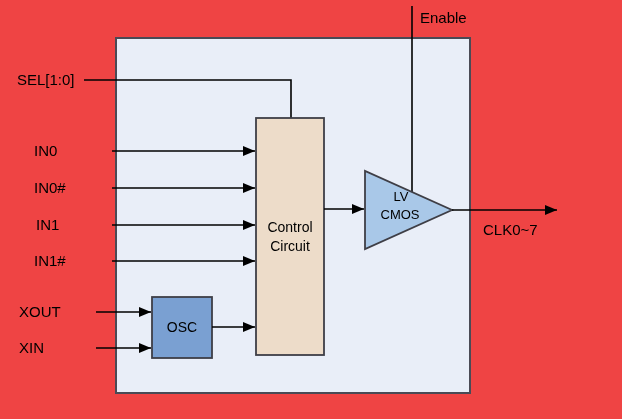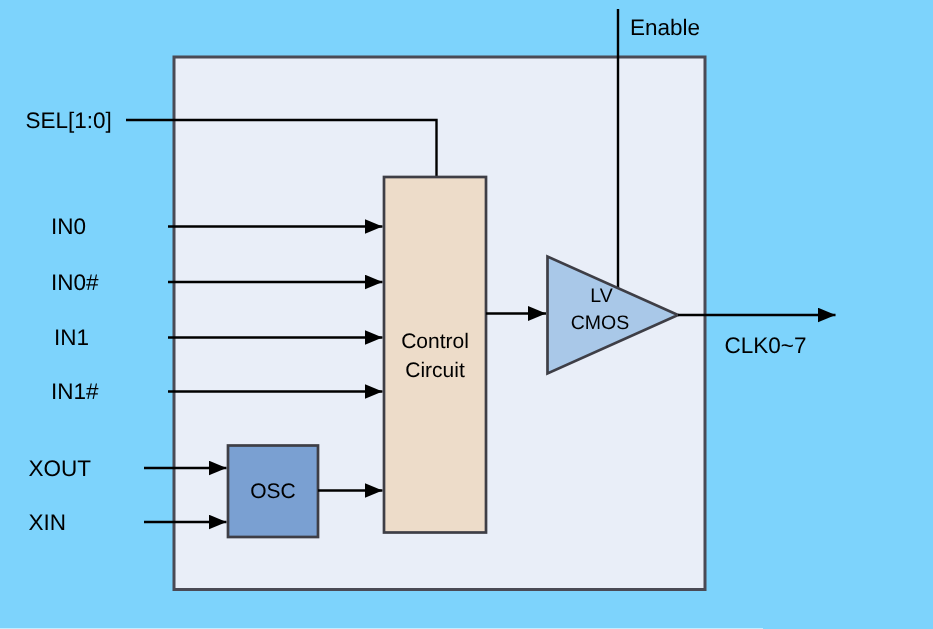--- a/index.html
+++ b/index.html
@@ -3,21 +3,21 @@
 <meta charset="utf-8">
 <style>
   * { margin: 0; padding: 0; box-sizing: border-box; }
   html, body { background: #ffffff; }
   body {
     font-family: "Liberation Sans", sans-serif;
     width: 622px;
     height: 419px;
     overflow: hidden;
   }
-  .stage { position: relative; width: 622px; height: 419px; background: #7dd3fc; }
+  .stage { position: relative; width: 622px; height: 419px; background: #ef4444; }
   svg { display: block; }
   svg text {
     font-family: "Liberation Sans", sans-serif;
     fill: #000000;
   }
   .lbl { font-size: 15px; }
   .blk-lbl { font-size: 14px; }
   .buf-lbl { font-size: 13px; }
   .wire { stroke: #000000; stroke-width: 1.6; fill: none; }
   .box  { stroke: #3e3e46; stroke-width: 1.8; }

